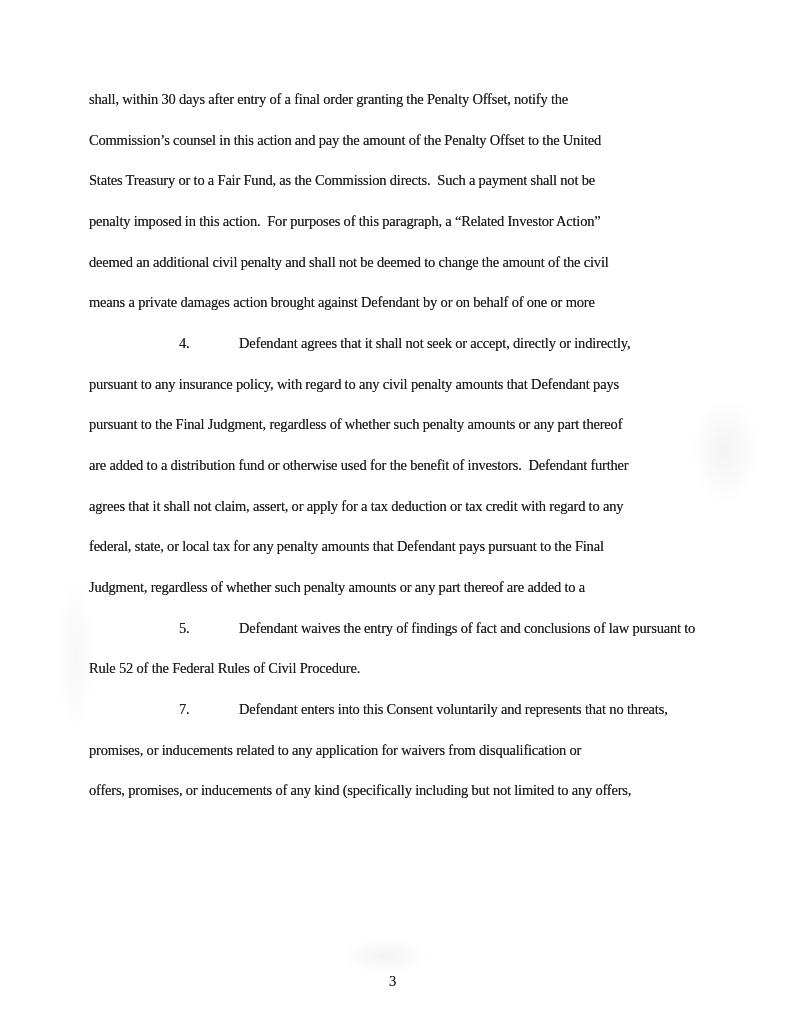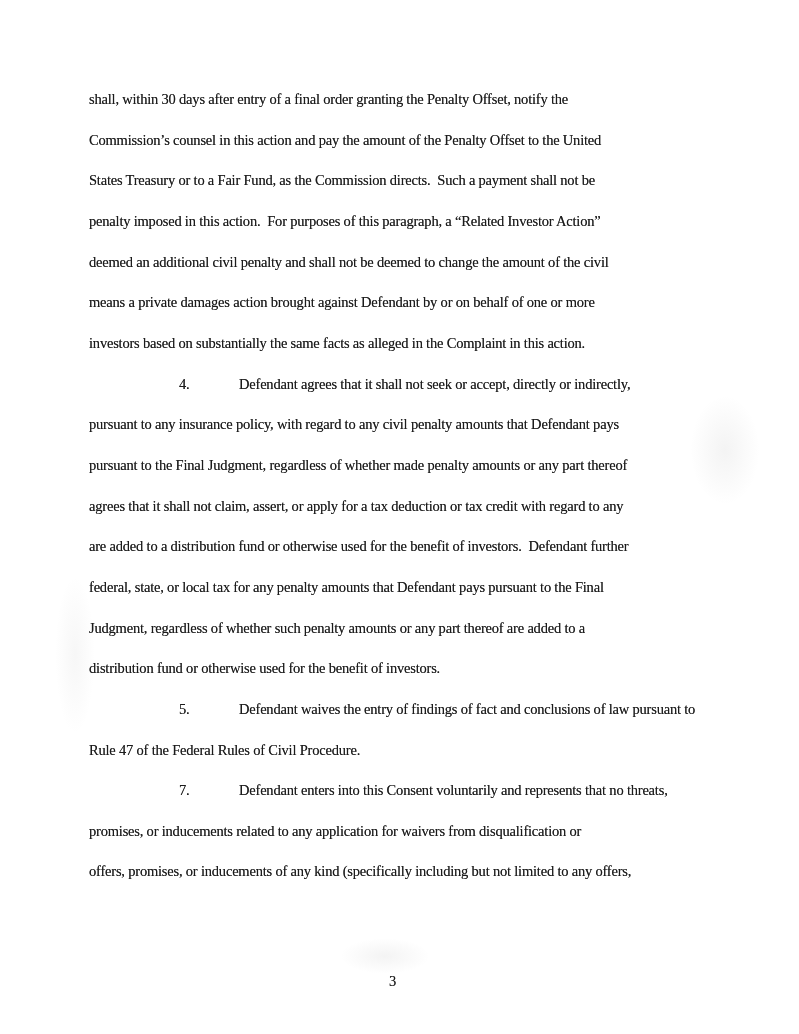--- a/index.html
+++ b/index.html
@@ -75,33 +75,31 @@
   <div class="smudge smudge-left"></div>
   <div class="smudge smudge-footer"></div>
 
   <div class="text-block">
     <p class="ln">shall, within 30 days after entry of a final order granting the Penalty Offset, notify the</p>
     <p class="ln">Commission’s counsel in this action and pay the amount of the Penalty Offset to the United</p>
     <p class="ln">States Treasury or to a Fair Fund, as the Commission directs.  Such a payment shall not be</p>
     <p class="ln">penalty imposed in this action.  For purposes of this paragraph, a “Related Investor Action”</p>
     <p class="ln">deemed an additional civil penalty and shall not be deemed to change the amount of the civil</p>
     <p class="ln">means a private damages action brought against Defendant by or on behalf of one or more</p>
-    <p class="ln">investors based on substantially the same facts as alleged in the Complaint in this action.</p>
 
     <p class="ln"><span class="pnum">4.</span><span>Defendant agrees that it shall not seek or accept, directly or indirectly,</span></p>
     <p class="ln">pursuant to any insurance policy, with regard to any civil penalty amounts that Defendant pays</p>
-    <p class="ln">pursuant to the Final Judgment, regardless of whether made penalty amounts or any part thereof</p>
+    <p class="ln">pursuant to the Final Judgment, regardless of whether such penalty amounts or any part thereof</p>
+    <p class="ln">are added to a distribution fund or otherwise used for the benefit of investors.  Defendant further</p>
     <p class="ln">agrees that it shall not claim, assert, or apply for a tax deduction or tax credit with regard to any</p>
-    <p class="ln">are added to a distribution fund or otherwise used for the benefit of investors.  Defendant further</p>
     <p class="ln">federal, state, or local tax for any penalty amounts that Defendant pays pursuant to the Final</p>
     <p class="ln">Judgment, regardless of whether such penalty amounts or any part thereof are added to a</p>
-    <p class="ln">distribution fund or otherwise used for the benefit of investors.</p>
 
     <p class="ln"><span class="pnum">5.</span><span>Defendant waives the entry of findings of fact and conclusions of law pursuant to</span></p>
-    <p class="ln">Rule 47 of the Federal Rules of Civil Procedure.</p>
+    <p class="ln">Rule 52 of the Federal Rules of Civil Procedure.</p>
 
 
     <p class="ln"><span class="pnum">7.</span><span>Defendant enters into this Consent voluntarily and represents that no threats,</span></p>
     <p class="ln">promises, or inducements related to any application for waivers from disqualification or</p>
     <p class="ln">offers, promises, or inducements of any kind (specifically including but not limited to any offers,</p>
   </div>
 
   <div class="page-num">3</div>
 
 </div>

